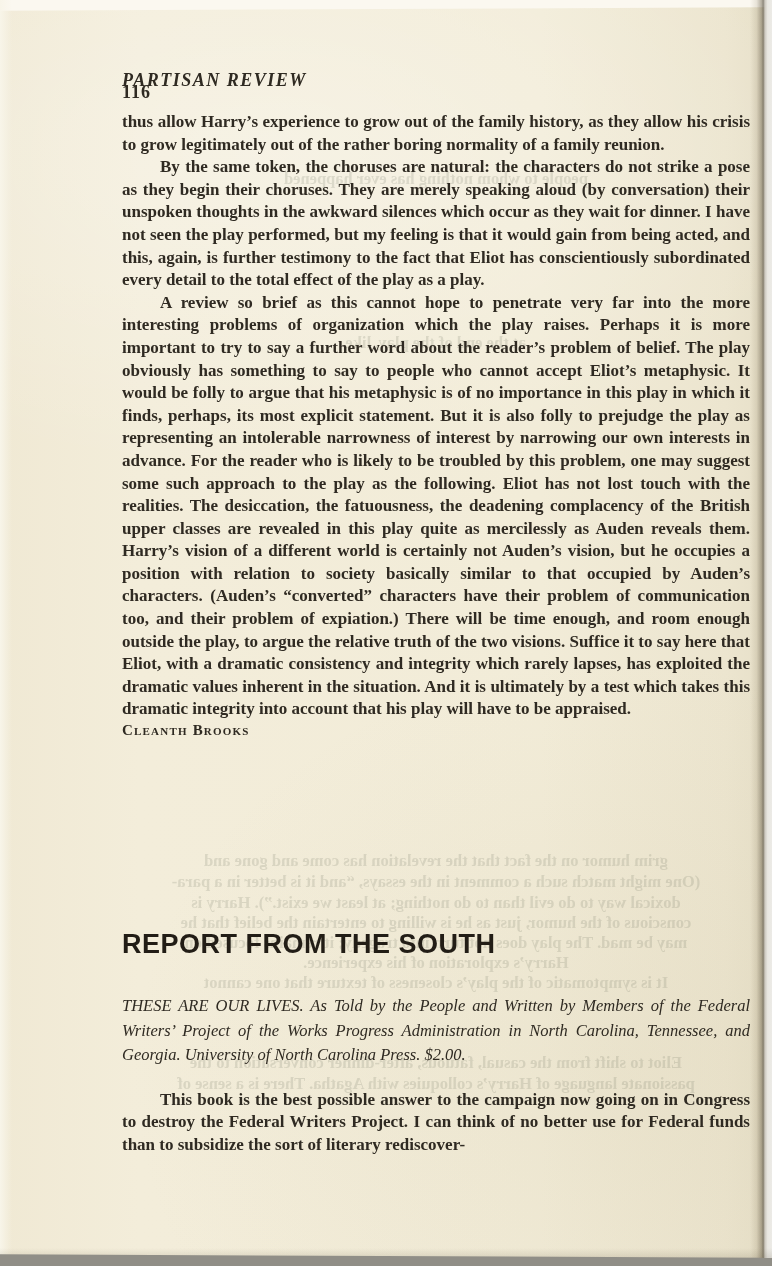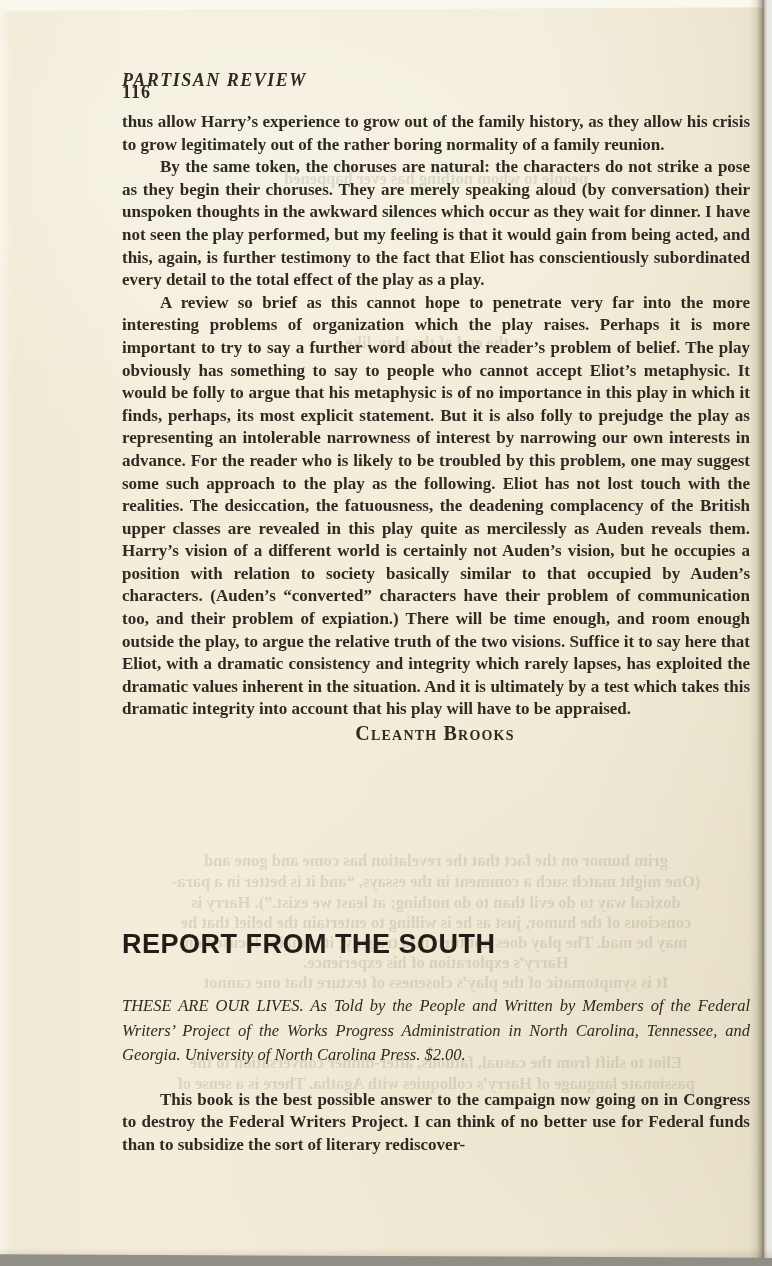--- a/index.html
+++ b/index.html
@@ -53,21 +53,21 @@
     font-size:18px;font-weight:bold;font-style:italic;letter-spacing:1.5px;}
 
   .review-body{position:absolute;top:111px;left:122px;width:628px;}
   .review-body p{
     margin:0;font-size:17px;line-height:22.6px;font-weight:600;
     text-align:justify;text-indent:38px;hyphens:none;
   }
   .review-body p.continued{text-indent:0;}
   .signature{
     margin:1px 2px 0 0;
-    text-align:center;font-size:20px;font-weight:bold;
+    text-align:left;font-size:15px;font-weight:bold;
     font-variant:small-caps;letter-spacing:1.2px;
   }
 
   .section2{position:absolute;top:928px;left:122px;width:628px;}
   .section-heading{
     margin:0;font-family:"Liberation Sans","DejaVu Sans",sans-serif;
     font-size:27px;font-weight:bold;letter-spacing:0.5px;color:#221d16;
     line-height:32px;
   }
   .citation{

